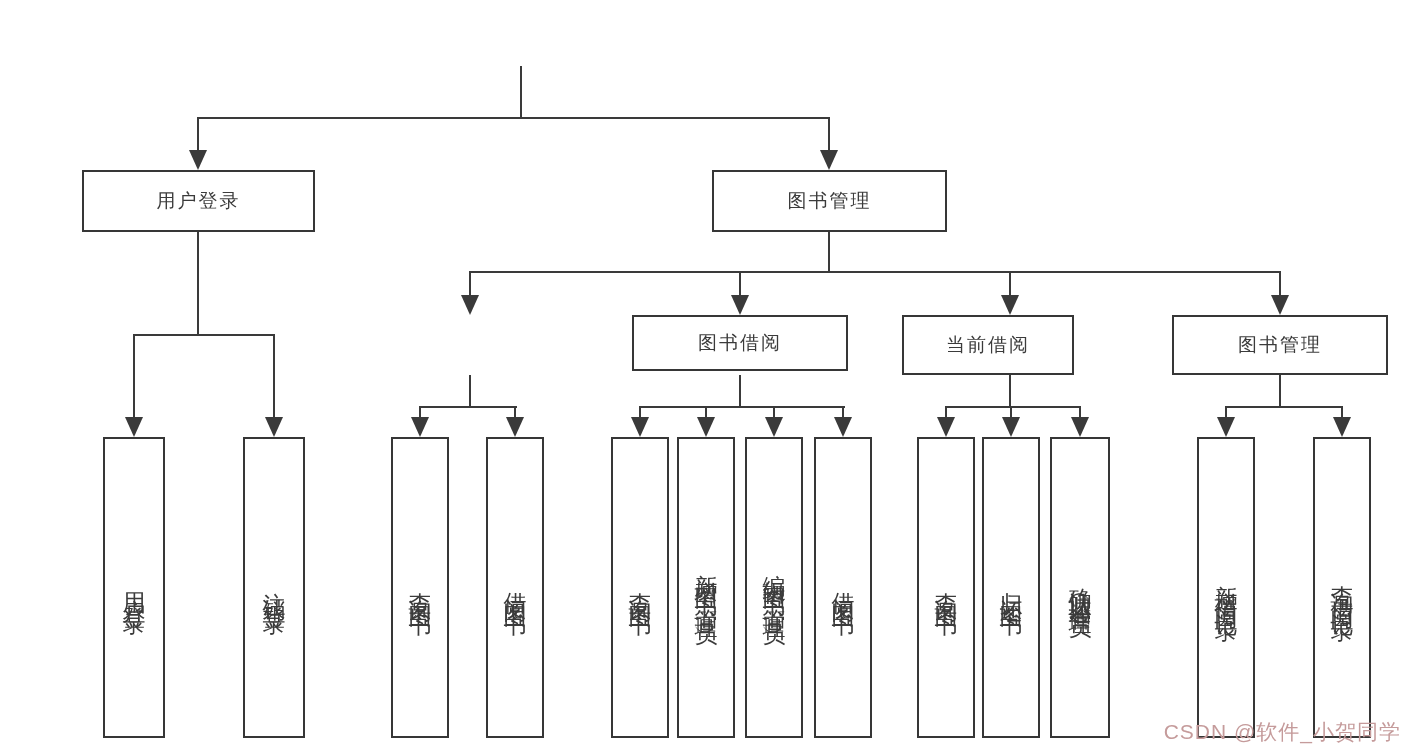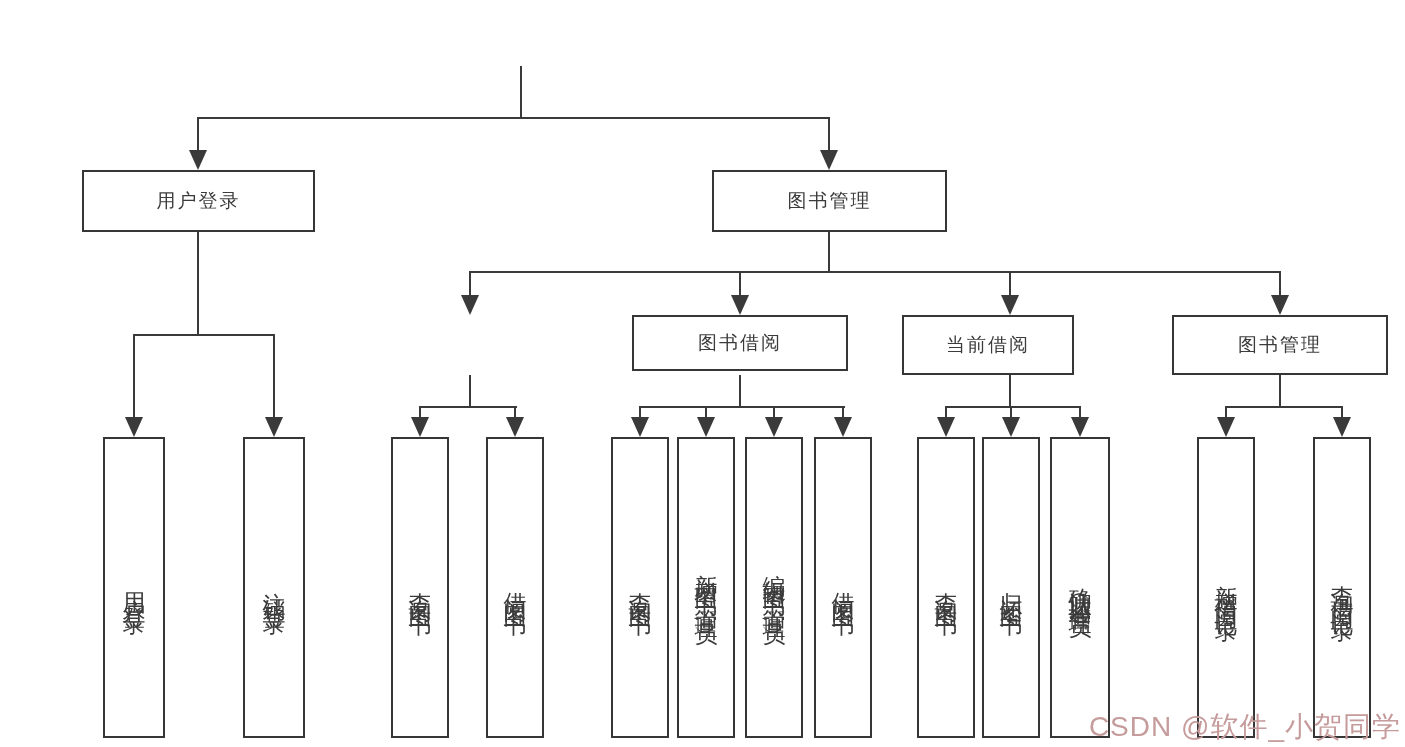--- a/index.html
+++ b/index.html
@@ -47,21 +47,21 @@
     height: 0;
     border-left: 9px solid transparent;
     border-right: 9px solid transparent;
     border-top: 20px solid #3a3a3a;
     z-index: 1;
   }
   .watermark {
     position: absolute;
     right: 4px;
     bottom: 1px;
-    font-size: 28px;
+    font-size: 21px;
     color: #c59b9b;
     letter-spacing: 1px;
     z-index: 3;
     white-space: nowrap;
   }
 </style>
 </head>
 <body>
 
 <div id="stage">

